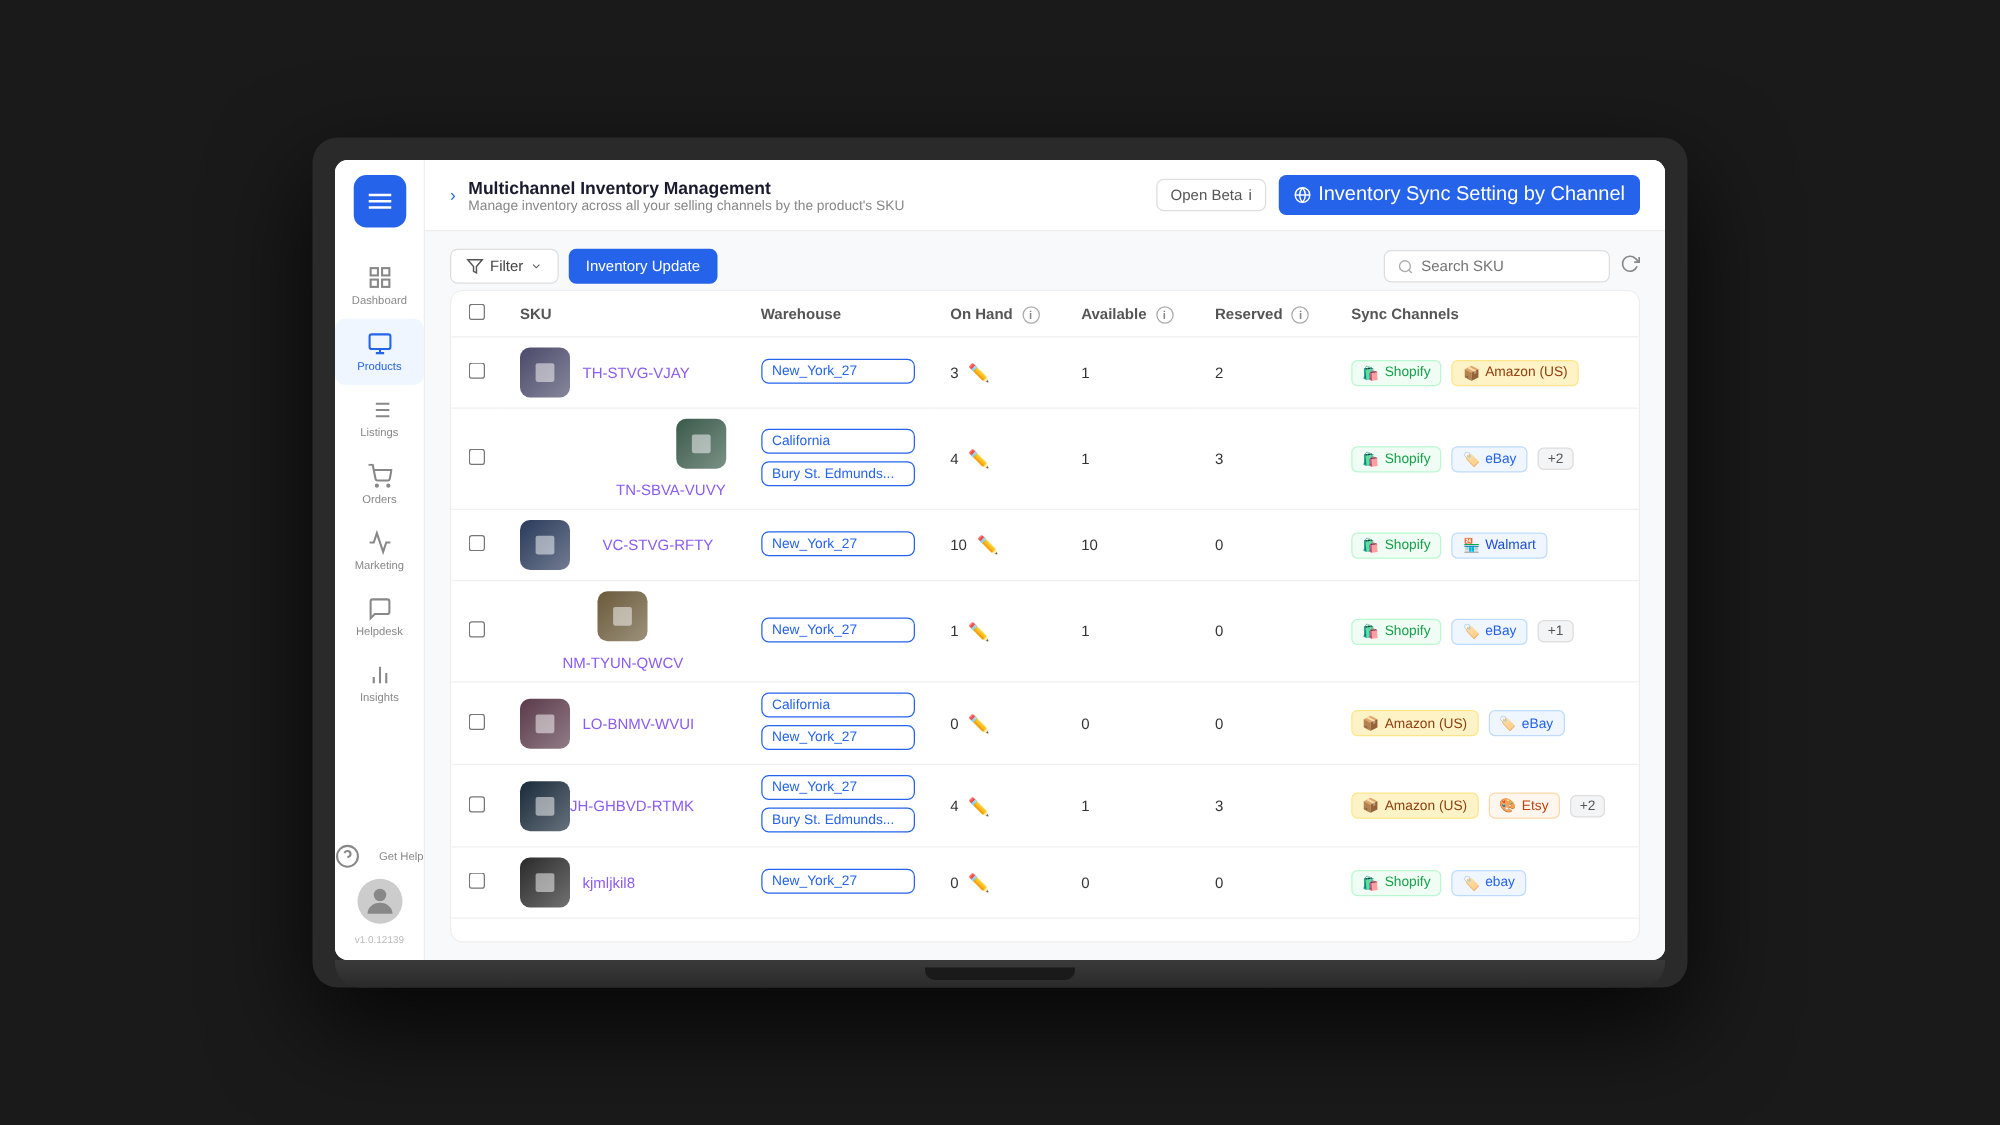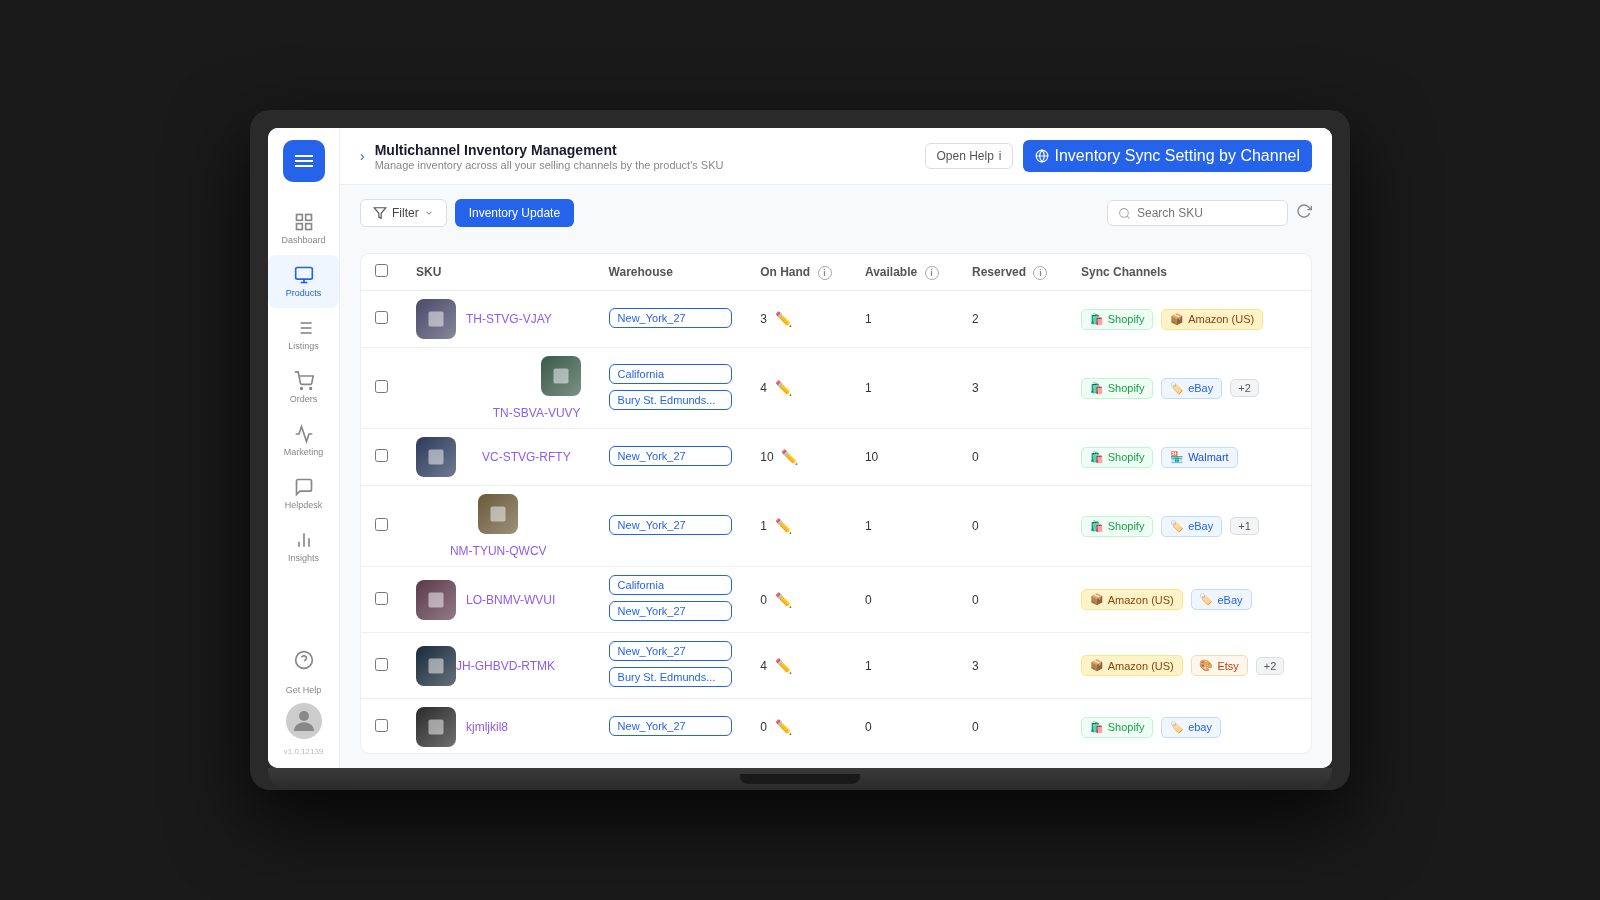--- a/index.html
+++ b/index.html
@@ -101,21 +101,20 @@
     .sidebar-bottom {
       margin-top: auto;
       display: flex;
       flex-direction: column;
       align-items: center;
       gap: 8px;
     }
 
     .sidebar-help {
       display: flex;
-      flex-direction: column;
       align-items: center;
       font-size: 9px;
       color: #888;
       gap: 15px;
       cursor: pointer;
       text-align: center;
     }
 
     .avatar {
       width: 36px;
@@ -219,21 +218,21 @@
       padding: 14px 20px;
       overflow: hidden;
       display: flex;
       flex-direction: column;
     }
 
     .table-toolbar {
       display: flex;
       align-items: center;
       justify-content: space-between;
-      margin-bottom: 26px;
+      margin-bottom: 5px;
     }
 
     .filter-btn {
       display: flex;
       align-items: center;
       gap: 5px;
       border: 1px solid #ddd;
       background: #fff;
       border-radius: 6px;
       padding: 6px 12px;
@@ -550,21 +549,21 @@
       <div class="top-header">
         <div class="header-left">
           <span class="breadcrumb-arrow">›</span>
           <div class="header-title-block">
             <div class="header-title">Multichannel Inventory Management</div>
             <div class="header-subtitle">Manage inventory across  all your selling channels  by the product's SKU</div>
           </div>
         </div>
         <div class="header-right">
           <button class="open-beta-btn">
-            <span>Open Help</span>
+            <span>Open Beta</span>
             <span class="info-icon">i</span>
           </button>
           <button class="sync-btn">
             <svg viewBox="0 0 24 24">
                 <circle cx="12" cy="12" r="10" stroke="white" stroke-width="2" fill="none"></circle>
                 <line x1="2" y1="12" x2="22" y2="12" stroke="white" stroke-width="2"></line>
                 <path d="M12 2a15.3 15.3 0 0 1 4 10 15.3 15.3 0 0 1-4 10 15.3 15.3 0 0 1-4-10 15.3 15.3 0 0 1 4-10z" stroke="white" stroke-width="2" fill="none"></path>
               </svg>
             <span>Inventory Sync Setting by Channel</span>
           </button>

